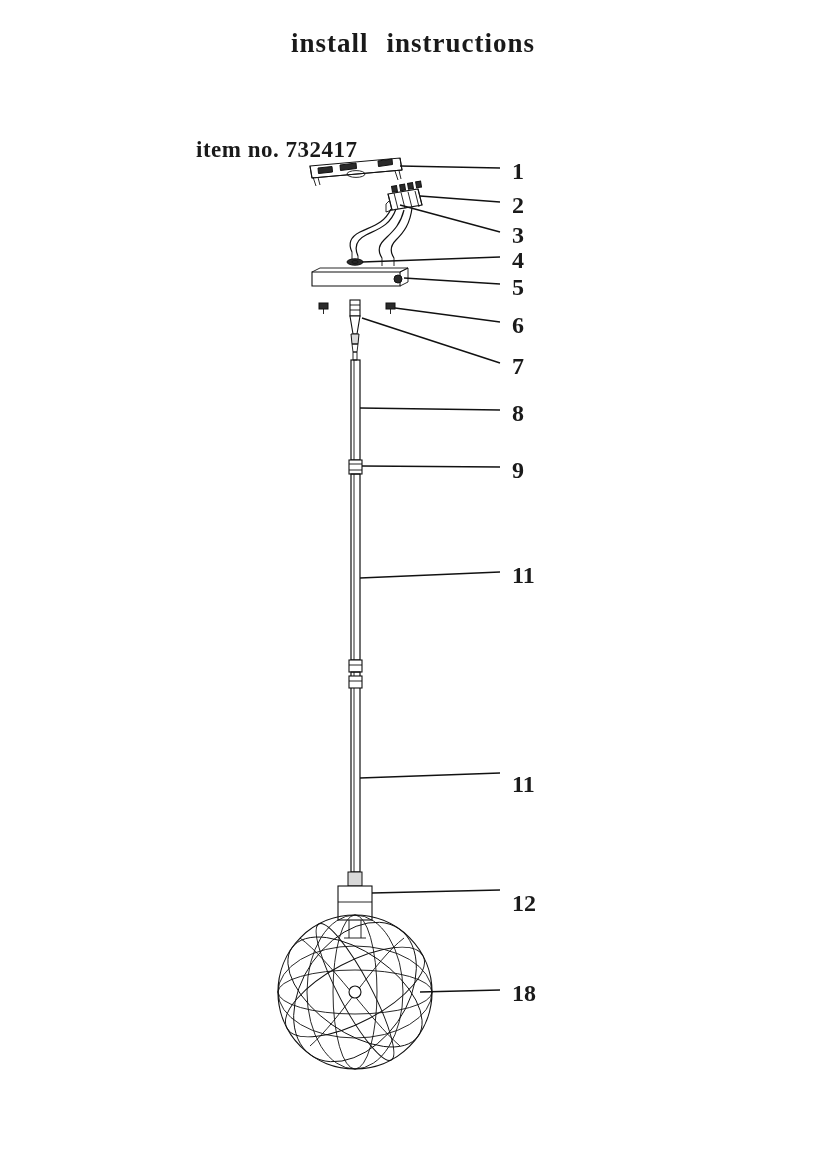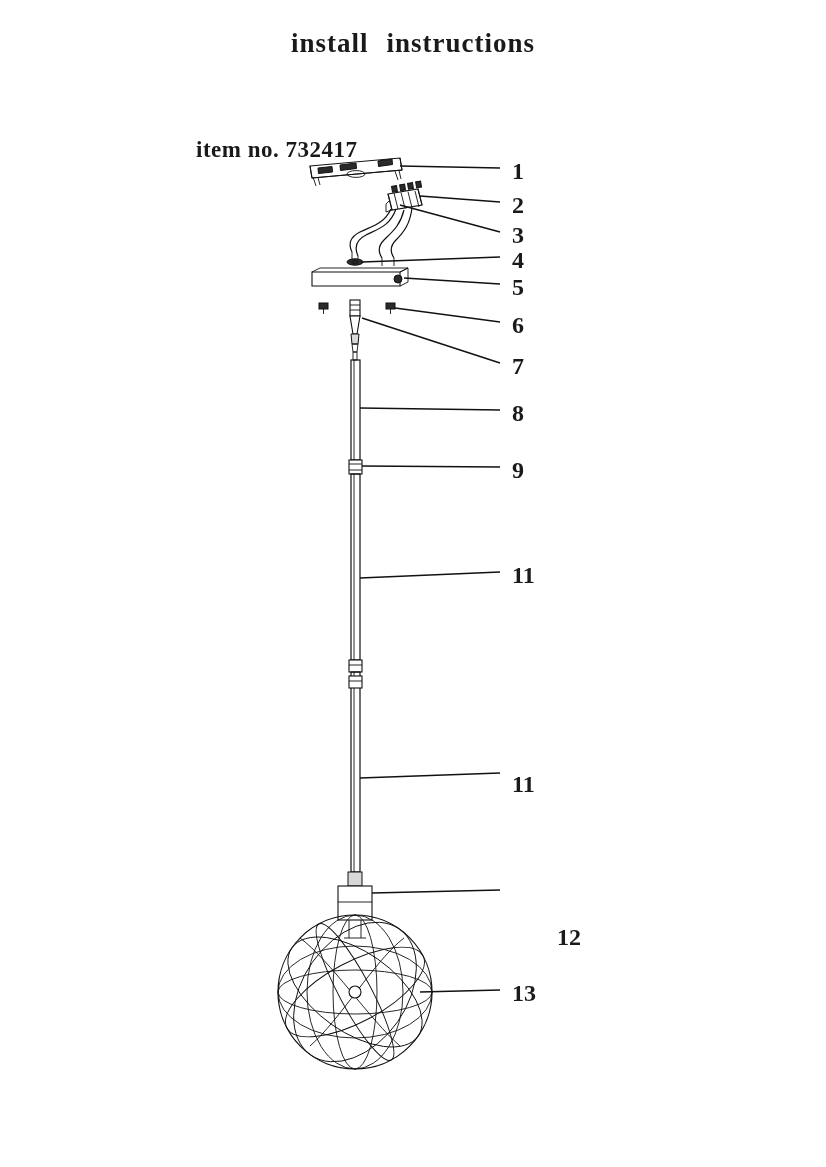--- a/index.html
+++ b/index.html
@@ -232,16 +232,16 @@
   <div class="callout-num" style="left:512px; top:192px;">2</div>
   <div class="callout-num" style="left:512px; top:222px;">3</div>
   <div class="callout-num" style="left:512px; top:247px;">4</div>
   <div class="callout-num" style="left:512px; top:274px;">5</div>
   <div class="callout-num" style="left:512px; top:312px;">6</div>
   <div class="callout-num" style="left:512px; top:353px;">7</div>
   <div class="callout-num" style="left:512px; top:400px;">8</div>
   <div class="callout-num" style="left:512px; top:457px;">9</div>
   <div class="callout-num" style="left:512px; top:562px;">11</div>
   <div class="callout-num" style="left:512px; top:763px;margin-top:8px;">11</div>
-  <div class="callout-num" style="left:512px; top:924px;margin-left:45px;">12</div>
-  <div class="callout-num" style="left:512px; top:980px;">13</div>
+  <div class="callout-num" style="left:512px; top:890px;">12</div>
+  <div class="callout-num" style="left:512px; top:980px;">18</div>
 
 </div>
 
 </body></html>

